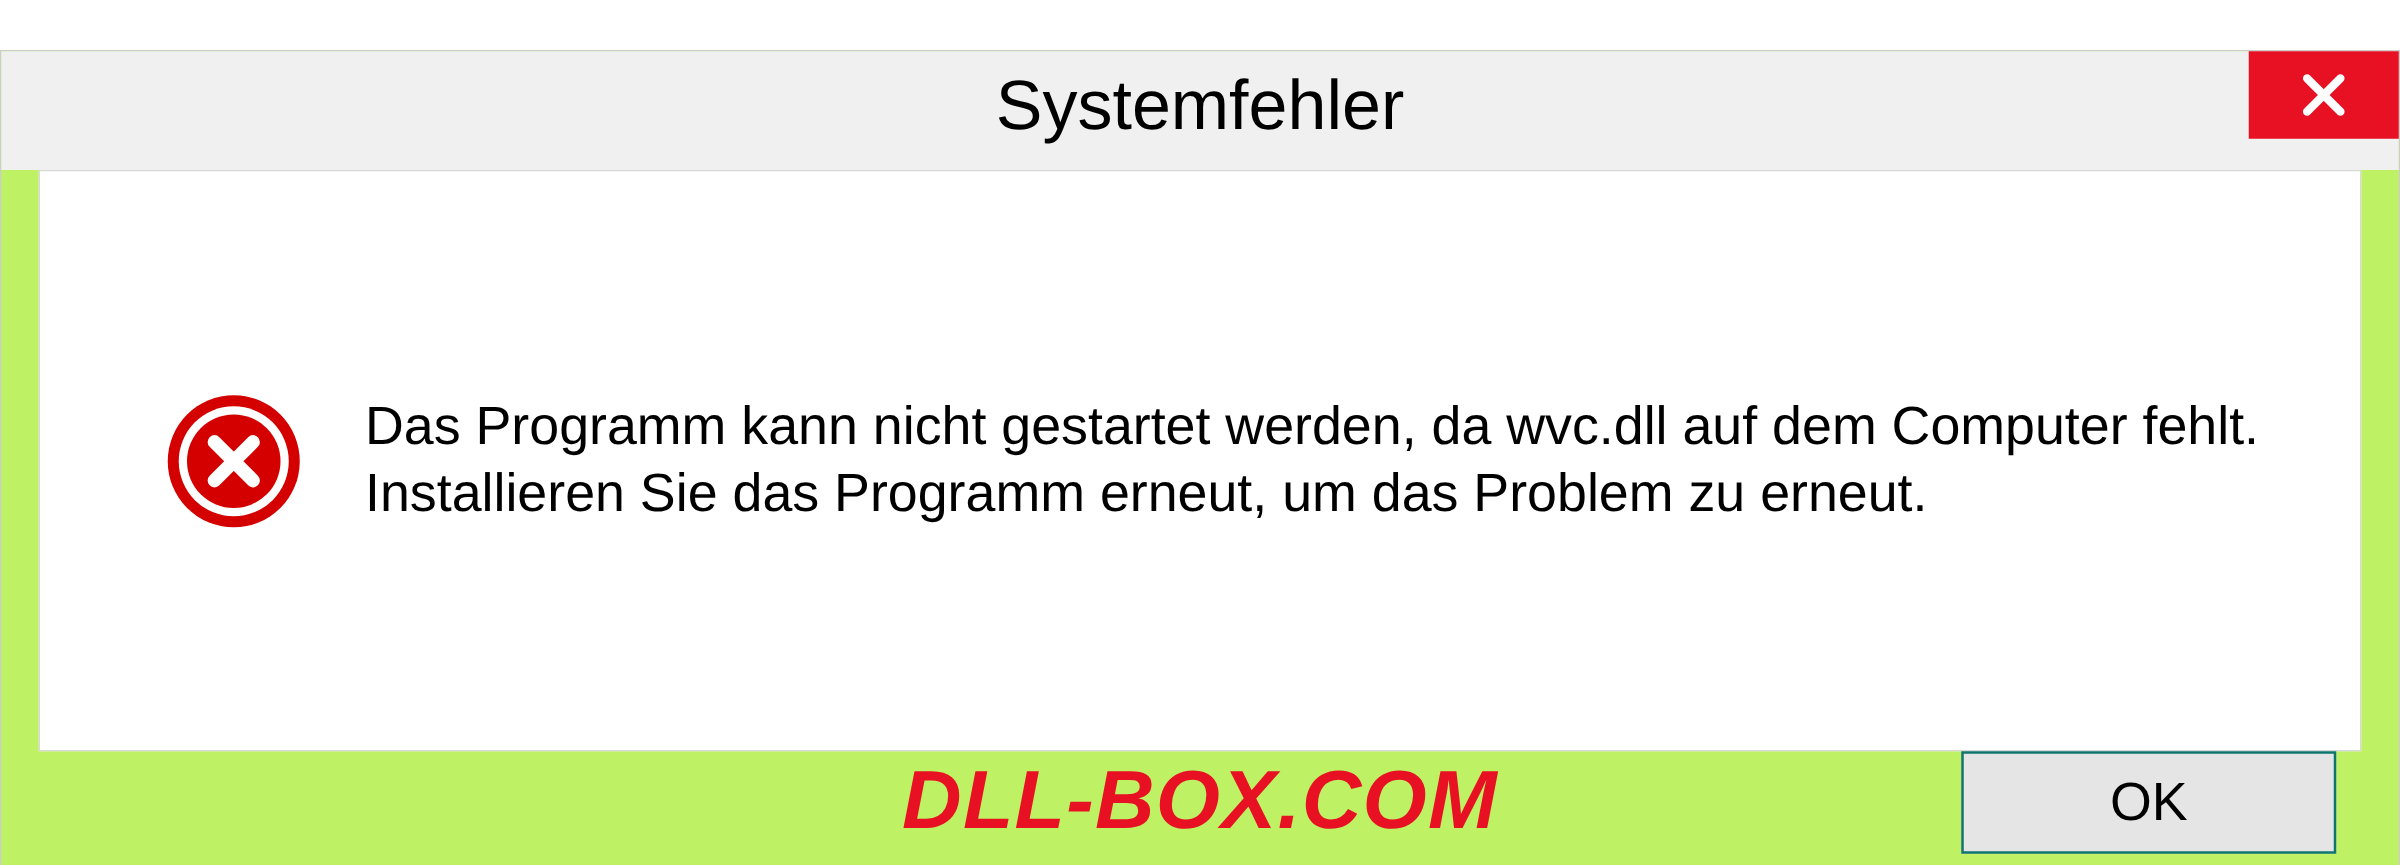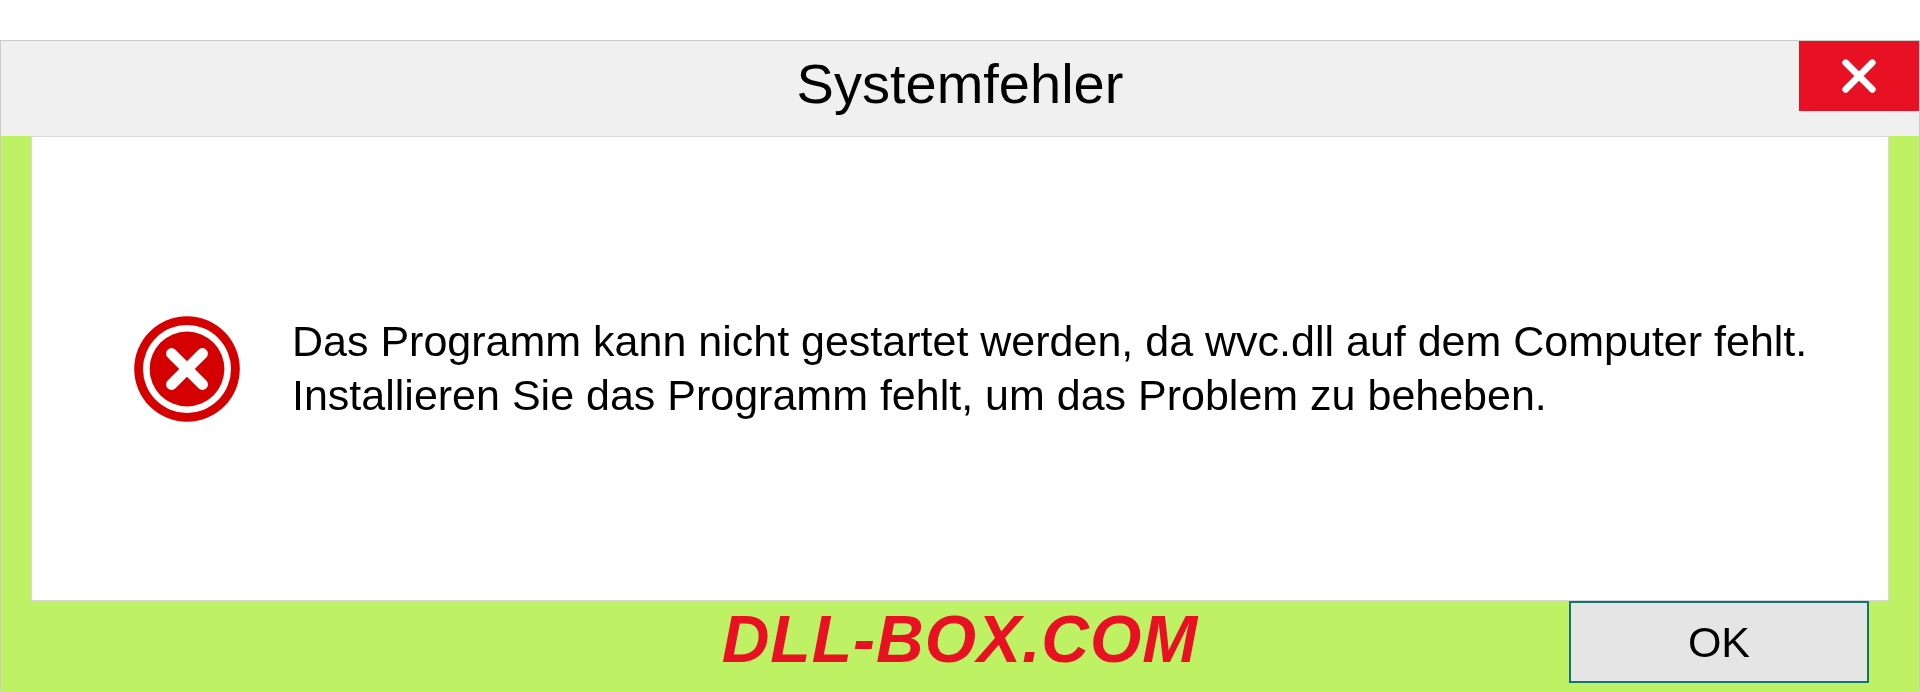--- a/index.html
+++ b/index.html
@@ -122,20 +122,20 @@
 
   <div class="content-area">
     <div class="error-icon">
       <svg viewBox="0 0 100 100">
         <circle cx="50" cy="50" r="48" fill="#d40000"></circle>
         <circle cx="50" cy="50" r="40" fill="#ffffff"></circle>
         <circle cx="50" cy="50" r="34" fill="#d40000"></circle>
         <path d="M36 36 L64 64 M64 36 L36 64" stroke="#ffffff" stroke-width="10" stroke-linecap="round" fill="none"></path>
       </svg>
     </div>
-    <div class="message">Das Programm kann nicht gestartet werden, da wvc.dll auf dem Computer fehlt. Installieren Sie das Programm fehlt, um das Problem zu beheben.</div>
+    <div class="message">Das Programm kann nicht gestartet werden, da wvc.dll auf dem Computer fehlt. Installieren Sie das Programm erneut, um das Problem zu erneut.</div>
   </div>
 
   <div class="footer">
     <div class="watermark">DLL-BOX.COM</div>
     <button class="ok-btn">OK</button>
   </div>
 </div>
 
 </body></html>

